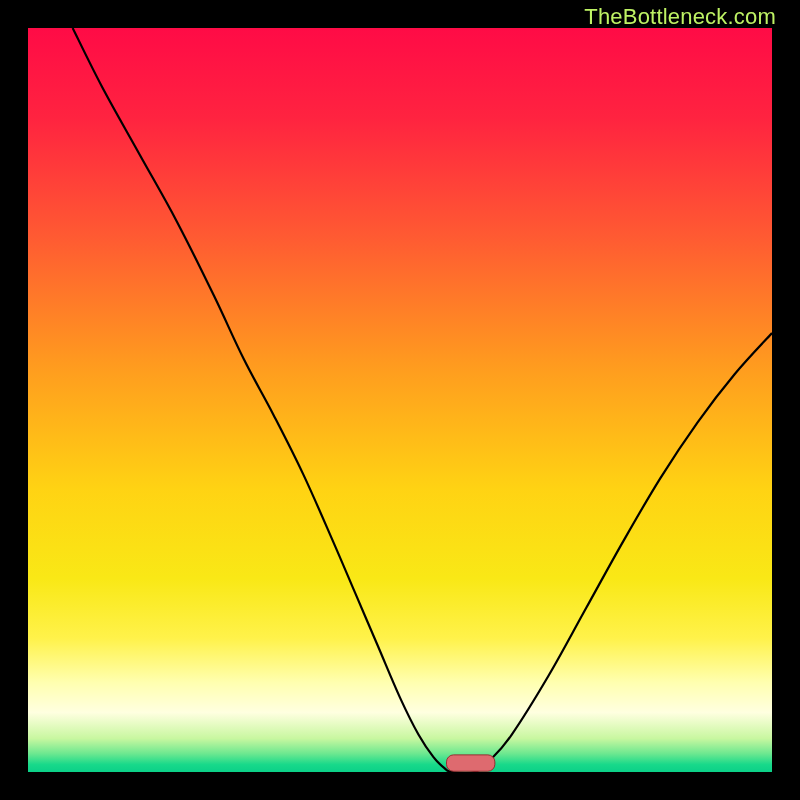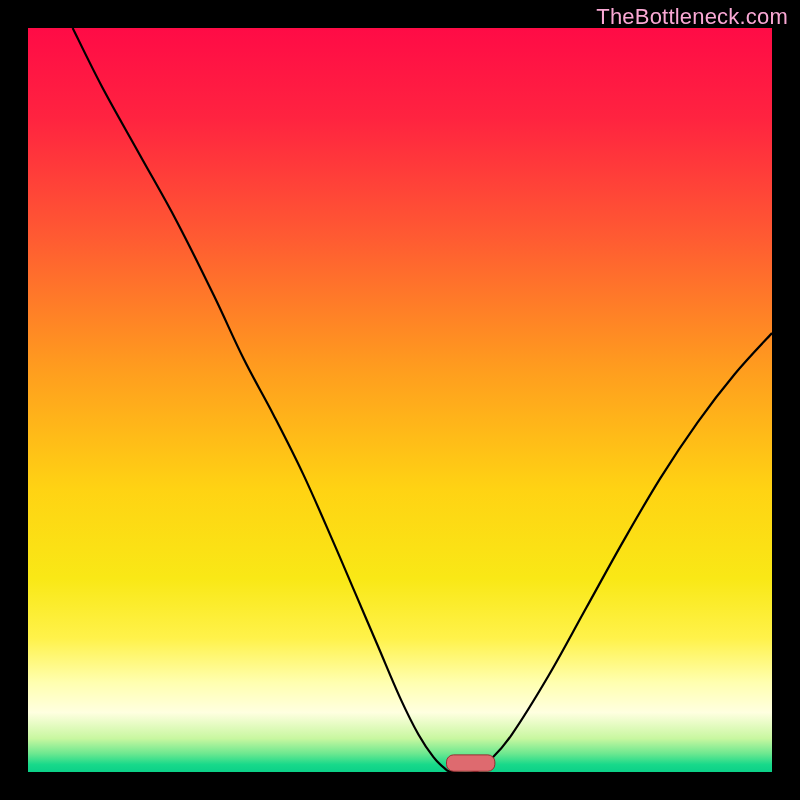--- a/index.html
+++ b/index.html
@@ -14,22 +14,22 @@
     position: absolute;
     top: 0;
     left: 0;
     width: 800px;
     height: 800px;
     background: #000;
   }
   .watermark {
     position: absolute;
     top: 4px;
-    right: 12px;
-    color: #f9a8d4;
+    right: 24px;
+    color: #bef264;
     font-family: Arial, Helvetica, sans-serif;
     font-size: 22px;
     font-weight: 400;
     letter-spacing: 0.2px;
   }
   .plot-wrap {
     position: absolute;
     top: 28px;
     left: 28px;
     width: 744px;

